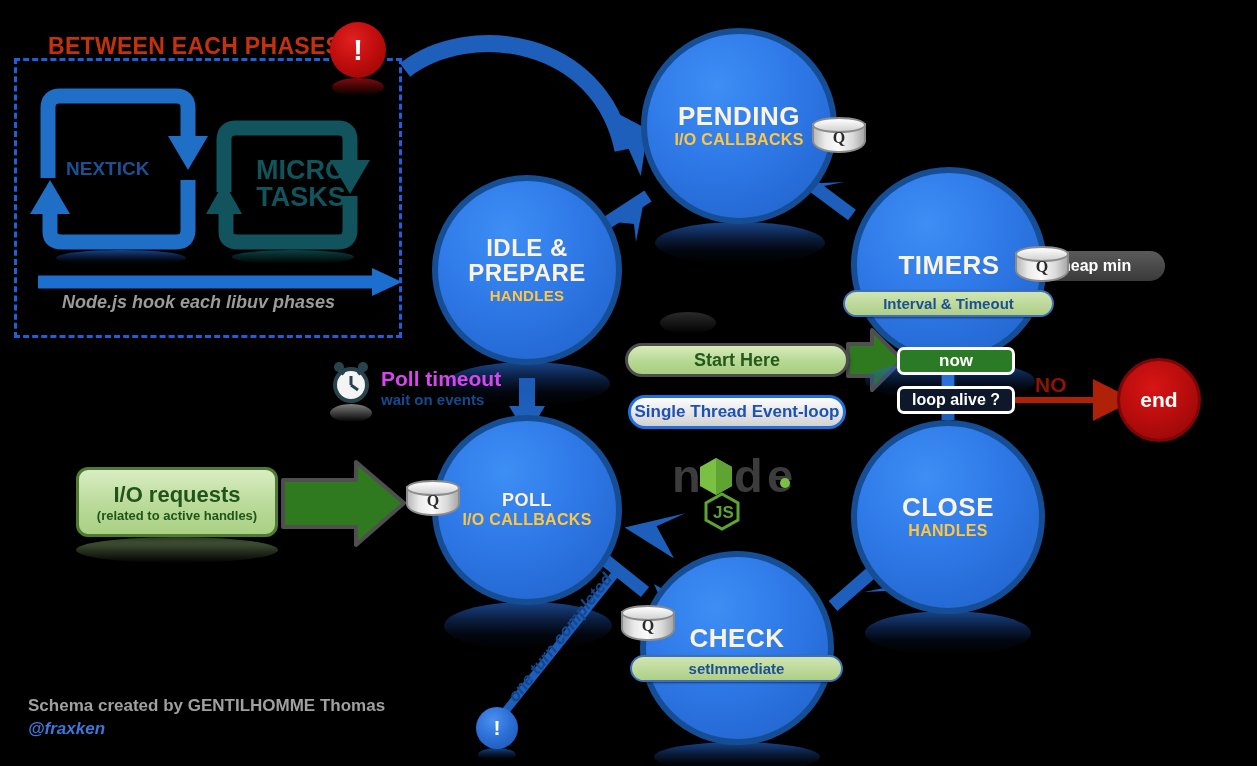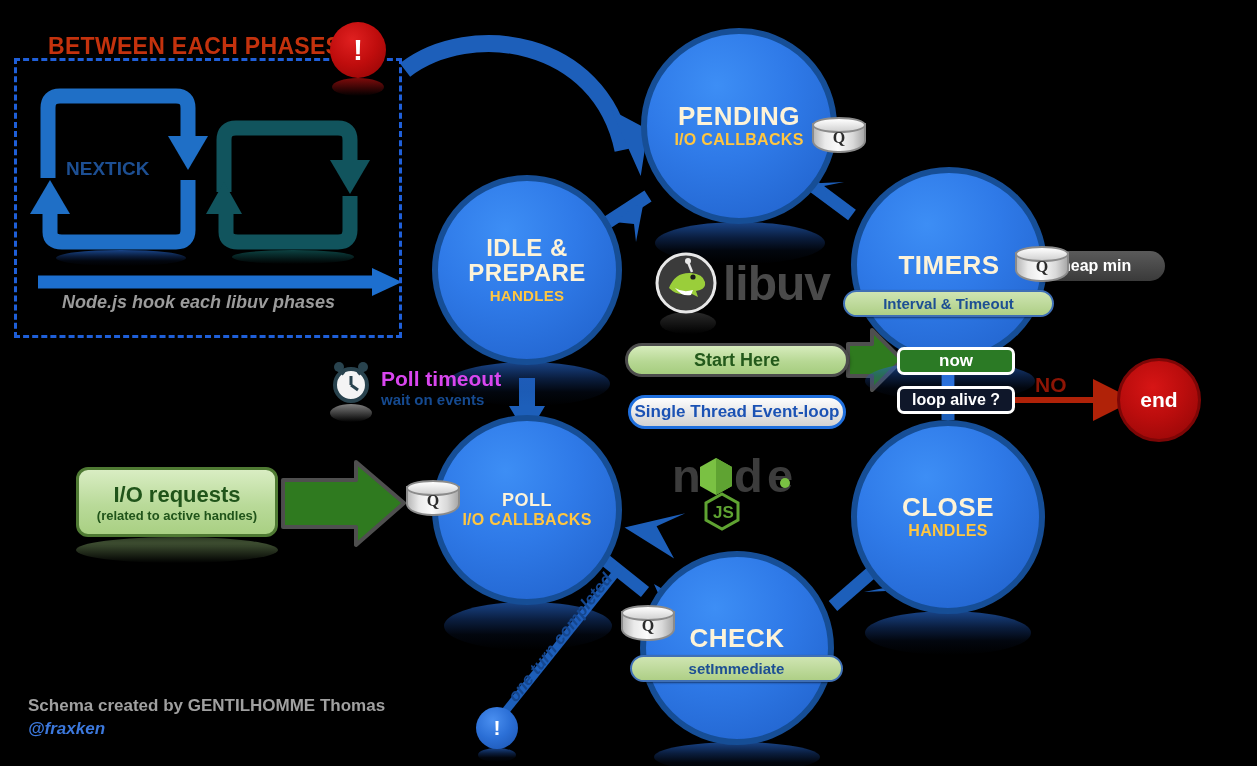--- a/index.html
+++ b/index.html
@@ -331,20 +331,24 @@
   <div class="dashbox" style="left:14px; top:58px; width:388px; height:280px;"></div>
 
   <div class="beteen-title" style="left:48px; top:33px; font-size:23px;">BETWEEN EACH PHASES</div>
 
   <div class="badge-red" style="left:330px; top:22px; font-size:30px;">!</div>
   <div class="reflect" style="left:332px; top:78px; width:52px; height:18px;
               background:linear-gradient(to bottom,rgba(170,15,15,.75),rgba(120,5,5,0));"></div>
 
   <div class="loopword nextick-word" style="left:66px; top:158px; font-size:19px;">NEXTICK</div>
 
+  <div class="loopword micro-word" style="left:246px; top:157px; font-size:27px; width:110px;">
+    <div>MICRO</div>
+    <div>TASKS</div>
+  </div>
 
   <div class="reflect" style="left:56px; top:250px; width:130px; height:16px;"></div>
   <div class="reflect" style="left:232px; top:250px; width:122px; height:14px;
               background:linear-gradient(to bottom,rgba(20,110,110,.6),rgba(10,60,60,0));"></div>
 
   <div class="hooktext" style="left:62px; top:292px; font-size:18px;">Node.js hook each libuv phases</div>
 
   <div class="phase" style="left:641px; top:28px; width:196px; height:196px;">
     <div class="ptitle" style="font-size:26px;">PENDING</div>
     <div class="psub" style="font-size:16px;">I/O CALLBACKS</div>
@@ -397,31 +401,20 @@
     <div class="qlabel">Q</div>
   </div>
   <div class="greenpill" style="left:630px; top:655px; width:213px; height:27px; font-size:15px;">setImmediate</div>
 
   <div class="phase" style="left:851px; top:420px; width:194px; height:194px;">
     <div class="ptitle" style="font-size:26px;">CLOSE</div>
     <div class="psub" style="font-size:16px;">HANDLES</div>
   </div>
   <div class="reflect" style="left:865px; top:611px; width:166px; height:44px;"></div>
 
-  <div class="libuv-wrap" style="left:655px; top:252px;">
-    <svg width="62" height="62" viewBox="0 0 62 62">
-      <circle cx="31" cy="31" r="29" fill="#3b3b3b" stroke="#e8e8e8" stroke-width="3"></circle>
-      <path d="M14,36 q6,-16 22,-15 q12,1 14,9 q1,6 -5,8 l-4,1 l2,6 l-8,-4 q-12,4 -21,-5 z" fill="#9ace3a"></path>
-      <circle cx="38" cy="25" r="2.6" fill="#1c1c1c"></circle>
-      <path d="M20,36 q8,5 18,2 l-2,5 q-9,2 -16,-7 z" fill="#ffffff"></path>
-      <path d="M33,10 l4,10" stroke="#e8e8e8" stroke-width="2.5" fill="none"></path>
-      <circle cx="33" cy="9" r="3" fill="#e8e8e8"></circle>
-    </svg>
-    <span class="libuv-text" style="font-size:48px; margin-left:6px;">libuv</span>
-  </div>
   <div class="reflect" style="left:660px; top:312px; width:56px; height:22px;
               background:linear-gradient(to bottom,rgba(60,60,60,.7),rgba(0,0,0,0));"></div>
 
   <div class="startpill" style="left:625px; top:343px; width:224px; height:34px; font-size:18px;">Start Here</div>
 
   <div class="bluepill" style="left:628px; top:395px; width:218px; height:34px; font-size:17px;">Single Thread Event-loop</div>
 
   <div class="node-wrap" style="left:672px; top:450px;">
     <svg width="128" height="96" viewBox="0 0 128 96">
       <text x="0" y="42" font-family="Liberation Sans, sans-serif" font-size="47" font-weight="bold" fill="#3c3c3c">n</text>

